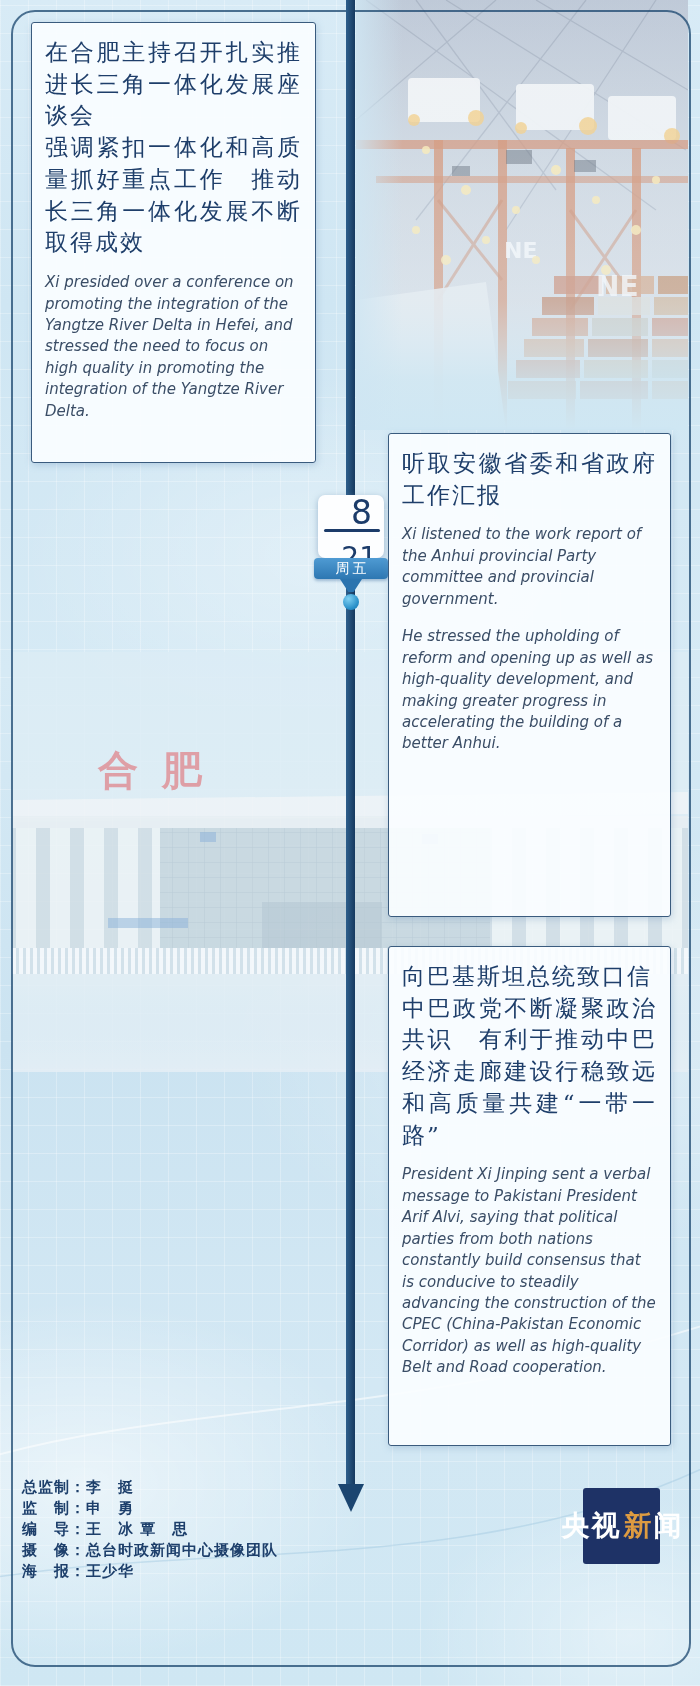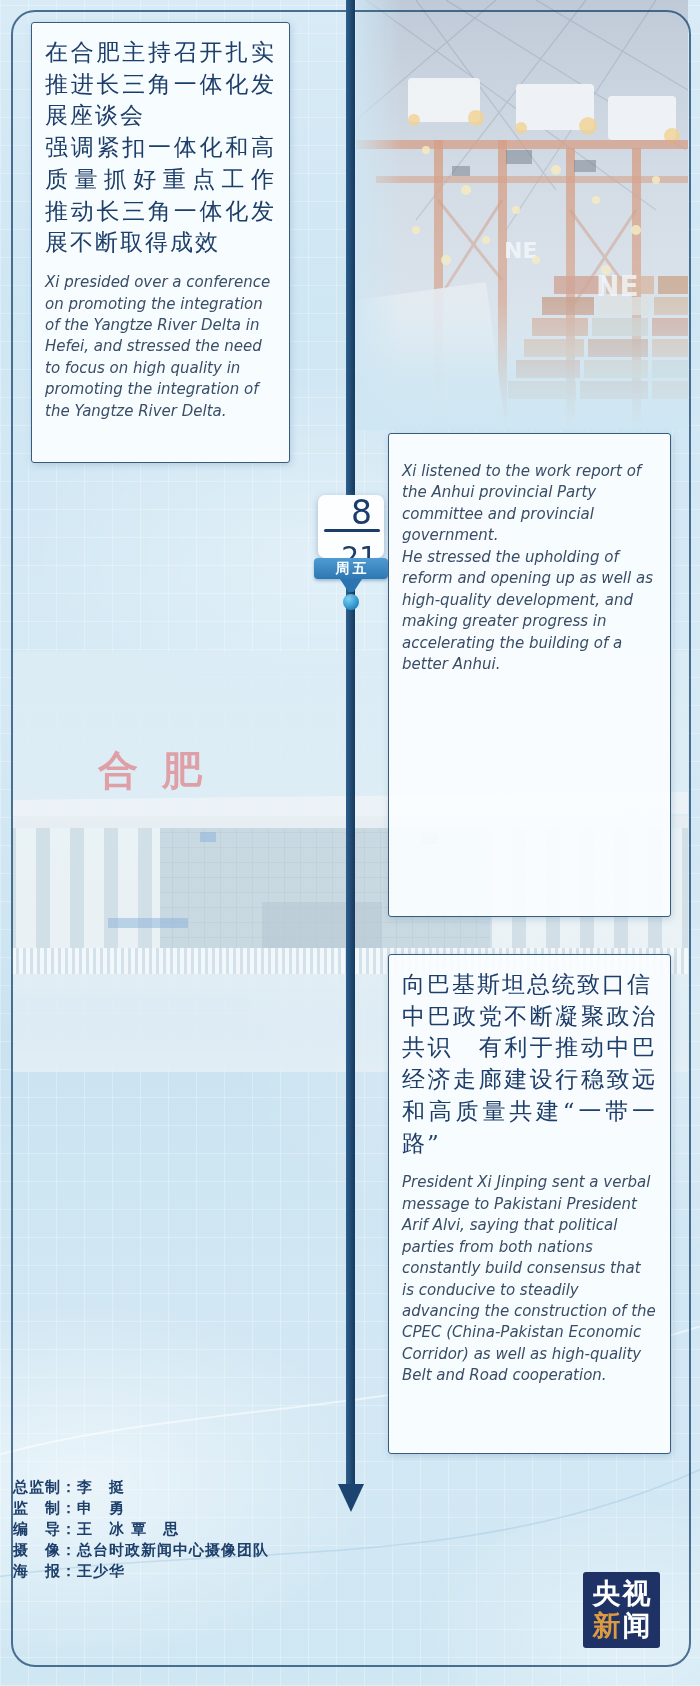--- a/index.html
+++ b/index.html
@@ -35,45 +35,45 @@
     border-left:13px solid transparent;border-right:13px solid transparent;border-top:28px solid #1b4570;}
 
   
   .date-card{position:absolute;left:318px;top:495px;width:66px;height:63px;background:#fdfeff;
     border-radius:7px;box-shadow:0 2px 6px rgba(90,130,170,.5);}
   .date-month{font-size:33px;line-height:30px;color:#1c3c6a;text-align:right;padding:3px 12px 0 0;}
   .date-bar{height:3px;background:#1c3c6a;margin:1px 4px 1px 6px;border-radius:2px;}
   .date-day{font-size:28px;line-height:26px;color:#1c3c6a;text-align:right;padding:12px 7px 0 0;}
   .weekday-banner{position:absolute;left:314px;top:558px;width:74px;height:21px;
     background:linear-gradient(180deg,#4f9bd3,#2d77b2);border-radius:4px;color:#fff;
-    font-weight:bold;font-size:14px;line-height:21px;text-align:center;letter-spacing:3px;text-indent:3px;
+    font-weight:normal;font-size:14px;line-height:21px;text-align:center;letter-spacing:3px;text-indent:3px;
     box-shadow:0 2px 3px rgba(60,110,160,.4);}
   .date-pointer{position:absolute;left:340px;top:579px;width:22px;height:13px;background:#2b74af;
     clip-path:polygon(0 0,100% 0,62% 100%,38% 100%);}
   .timeline-dot{position:absolute;left:343px;top:594px;width:16px;height:16px;border-radius:50%;
     background:radial-gradient(circle at 35% 30%,#7fd0f2,#2a90c9 65%,#156fa8);}
 
   
   .event-card{position:absolute;background:rgba(250,253,255,.93);border:1.6px solid #3a5b7e;
     border-radius:3px;padding:14px 13px;box-shadow:1px 2px 7px rgba(110,150,185,.35);box-sizing:border-box;}
-  .card-1{left:31px;top:22px;width:259px;height:441px;}
+  .card-1{left:31px;top:22px;width:285px;height:441px;}
   .card-2{left:388px;top:433px;width:283px;height:484px;}
-  .card-3{left:388px;top:946px;width:283px;height:500px;margin-top:8px;}
+  .card-3{left:388px;top:946px;width:283px;height:500px;}
   .cn{font-family:"DejaVu Serif",serif;font-size:23px;line-height:1.38;color:#1e3e6a;
     text-align:justify;text-justify:distribute;letter-spacing:2px;margin:0;}
   .en{font-size:15px;line-height:1.43;color:#3a4d66;margin:13px 0 0;font-style:italic;}
-  .en + .en{margin-top:0;}
-
-  
-  .credits{position:absolute;left:13px;top:1477px;font-size:15px;line-height:21px;color:#1d3f6b;
+  .en + .en{margin-top:16px;}
+
+  
+  .credits{position:absolute;left:22px;top:1477px;font-size:15px;line-height:21px;color:#1d3f6b;
     font-weight:bold;letter-spacing:1px;}
 
   
-  .logo{position:absolute;left:583px;top:1572px;width:77px;height:76px;background:#1e3266;border-radius:3px;
-    display:flex;flex-direction:column;align-items:center;justify-content:center;font-weight:bold;color:#fff;}
+  .logo{position:absolute;left:583px;top:1488px;width:77px;height:76px;background:#1e3266;border-radius:3px;
+    display:flex;flex-direction:row;align-items:center;justify-content:center;font-weight:bold;color:#fff;}
   .logo-row{font-size:28px;line-height:32px;letter-spacing:2px;text-indent:2px;white-space:nowrap;}
   .logo-gold{color:#dd9b41;}
 </style>
 </head>
 <body>
 
 <div class="poster">
 
   <div class="bg-base"></div>
   <div class="bg-glow"></div>
@@ -244,20 +244,21 @@
   <div class="date-pointer"></div>
   <div class="timeline-dot"></div>
 
   <article class="event-card card-1">
     <p class="cn">在合肥主持召开扎实推进长三角一体化发展座谈会</p>
     <p class="cn">强调紧扣一体化和高质量抓好重点工作　推动长三角一体化发展不断取得成效</p>
     <p class="en">Xi presided over a conference on promoting the integration of the Yangtze River Delta in Hefei, and stressed the need to focus on high quality in promoting the integration of the Yangtze River Delta.</p>
   </article>
 
   <article class="event-card card-2">
+    <p class="cn">听取安徽省委和省政府工作汇报</p>
     <p class="en">Xi listened to the work report of the Anhui provincial Party committee and provincial government.</p>
     <p class="en">He stressed the upholding of reform and opening up as well as high-quality development, and making greater progress in accelerating the building of a better Anhui.</p>
   </article>
 
   <article class="event-card card-3">
     <p class="cn">向巴基斯坦总统致口信</p>
     <p class="cn">中巴政党不断凝聚政治共识　有利于推动中巴经济走廊建设行稳致远和高质量共建“一带一路”</p>
     <p class="en">President Xi Jinping sent a verbal message to Pakistani President Arif Alvi, saying that political parties from both nations constantly build consensus that is conducive to steadily advancing the construction of the CPEC (China-Pakistan Economic Corridor) as well as high-quality Belt and Road cooperation.</p>
   </article>
 

